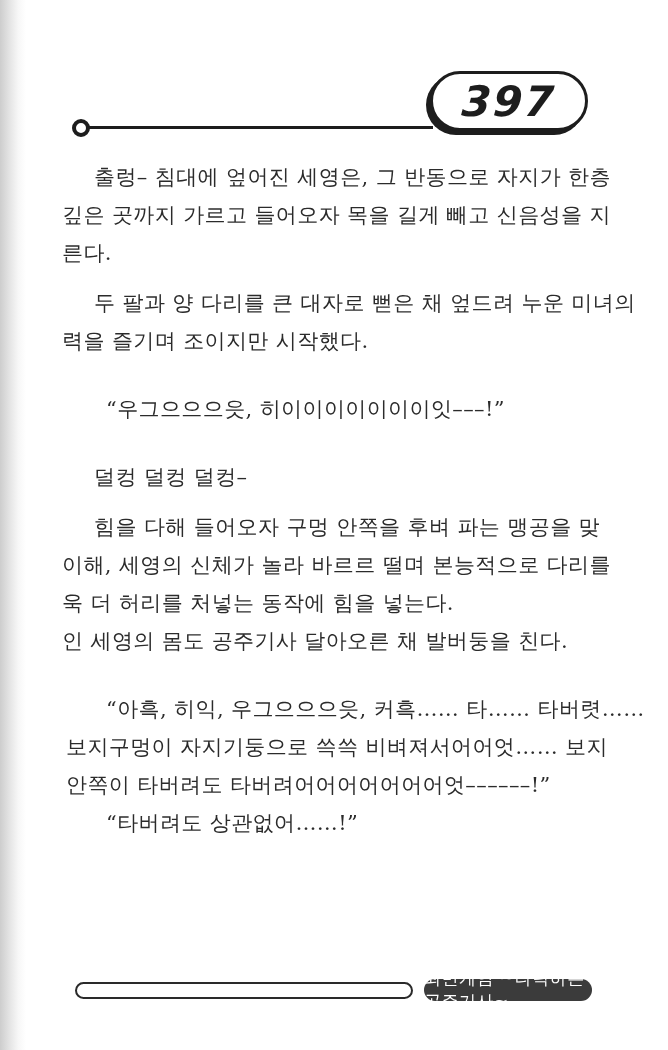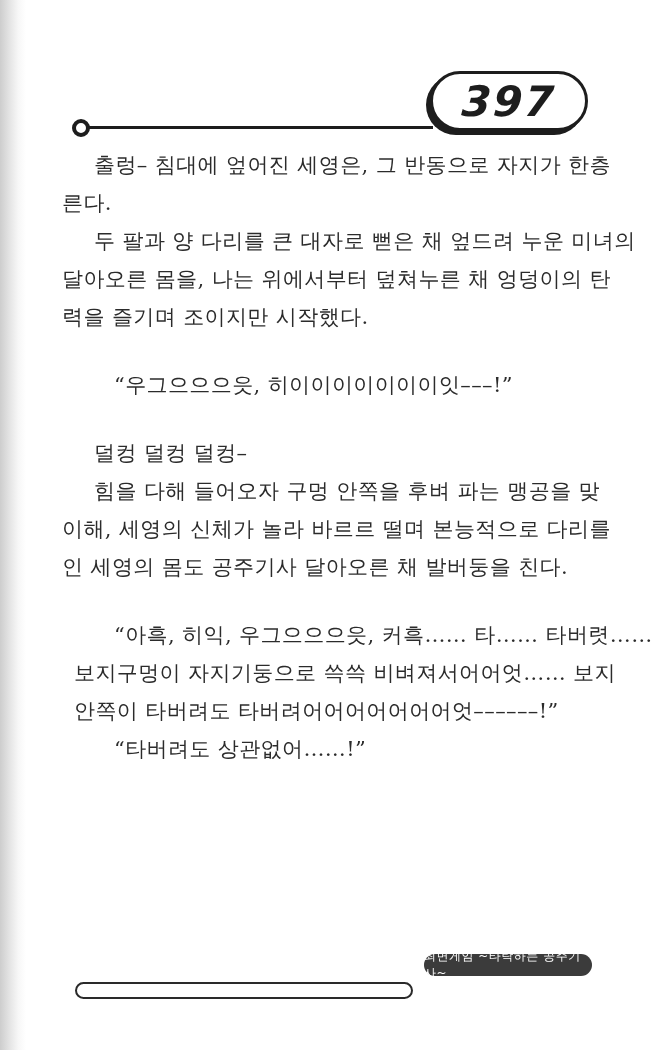--- a/index.html
+++ b/index.html
@@ -55,79 +55,80 @@
   
   .text-body {
     position: absolute;
     left: 62px; top: 146px;
     width: 556px;
     color: #2b2b2b;
     font-size: 21px;
     line-height: 38px;
   }
   .line { white-space: nowrap; letter-spacing: 0.4px; }
-  .line.first { padding-left: 32px; }
+  .line.first { padding-left: 32px; margin-top: 12px; }
   .line.quote { padding-left: 40px; }
   .line.none  { padding-left: 0; }
-  .block.dialogue { margin: 30px 12px; }
+  .block.dialogue { margin: 30px 4px; }
   
   .footer-rule-pill {
     position: absolute;
     left: 75px; top: 982px;
     width: 334px; height: 13px;
     border: 2.5px solid #2a2a2a;
     border-radius: 10px;
     background: #ffffff;
   }
   .footer-series-badge {
     position: absolute;
-    left: 424px; top: 954px;
+    left: 424px; top: 979px;
     width: 168px; height: 22px;
     background: #3b3b3b;
     border-radius: 12px;
     color: #ffffff;
     display: flex; align-items: center; justify-content: center;
     font-family: "DejaVu Sans", "Liberation Sans", sans-serif;
-    font-size: 12px;
+    font-size: 17px;
     letter-spacing: 0.5px;
   }
 </style>
 </head>
 <body>
 
 <div class="page">
   <div class="spine-shadow"></div>
 
   <div>
     <div class="header-ring"></div>
     <div class="header-rule"></div>
     <div class="page-number-badge">
       <span class="page-number">397</span>
     </div>
   </div>
 
   <div class="text-body">
       <div class="block paragraph">
         <div class="line first">출렁– 침대에 엎어진 세영은, 그 반동으로 자지가 한층</div>
+        <div class="line none">깊은 곳까지 가르고 들어오자 목을 길게 빼고 신음성을 지</div>
         <div class="line none">른다.</div>
       </div>
       <div class="block paragraph">
         <div class="line first">두 팔과 양 다리를 큰 대자로 뻗은 채 엎드려 누운 미녀의</div>
-        <div class="line none">달아오른 몸을, 나는 위에서부터 덮쳐누른 채 엉덩이의 탄</div>
         <div class="line none">력을 즐기며 조이지만 시작했다.</div>
       </div>
       <div class="block dialogue">
         <div class="line quote">“우그으으으읏, 히이이이이이이이잇–––!”</div>
       </div>
       <div class="block paragraph">
         <div class="line first">덜컹 덜컹 덜컹–</div>
       </div>
       <div class="block paragraph">
         <div class="line first">힘을 다해 들어오자 구멍 안쪽을 후벼 파는 맹공을 맞</div>
         <div class="line none">이해, 세영의 신체가 놀라 바르르 떨며 본능적으로 다리를</div>
+        <div class="line none">욱 더 허리를 처넣는 동작에 힘을 넣는다.</div>
       </div>
       <div class="block paragraph">
         <div class="line none">인 세영의 몸도 공주기사 달아오른 채 발버둥을 친다.</div>
       </div>
       <div class="block dialogue">
         <div class="line quote">“아흑, 히익, 우그으으으읏, 커흑…… 타…… 타버렷……</div>
         <div class="line none">보지구멍이 자지기둥으로 쓱쓱 비벼져서어어엇…… 보지</div>
         <div class="line none">안쪽이 타버려도 타버려어어어어어어어엇––––––!”</div>
         <div class="line quote">“타버려도 상관없어……!”</div>
       </div>

